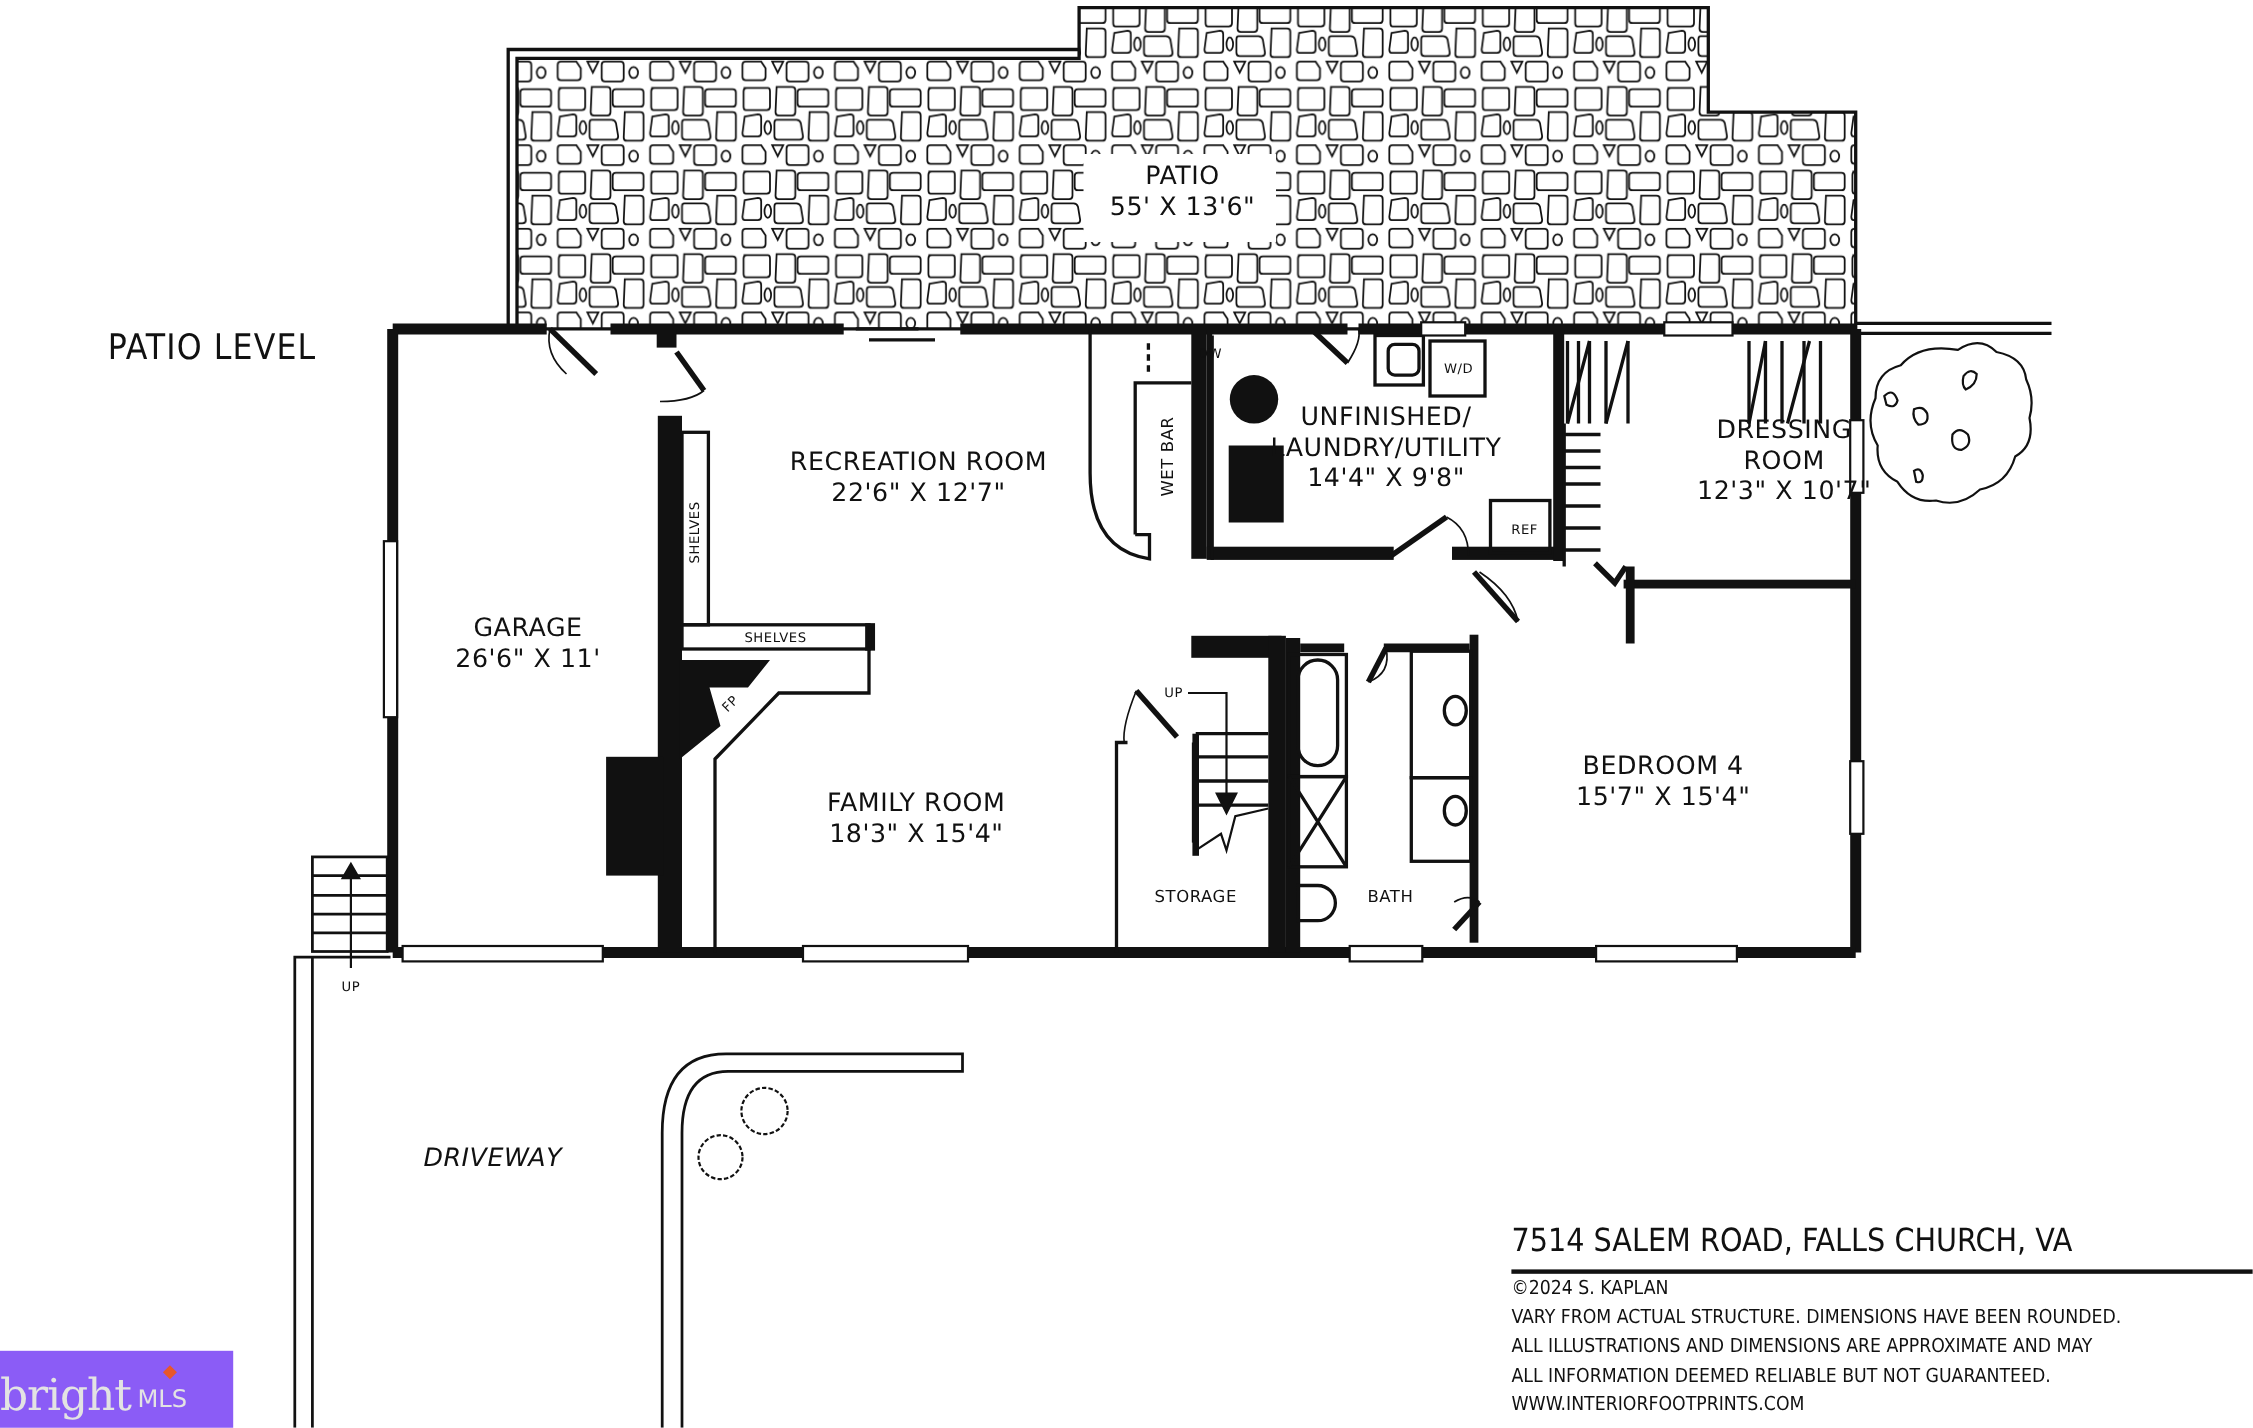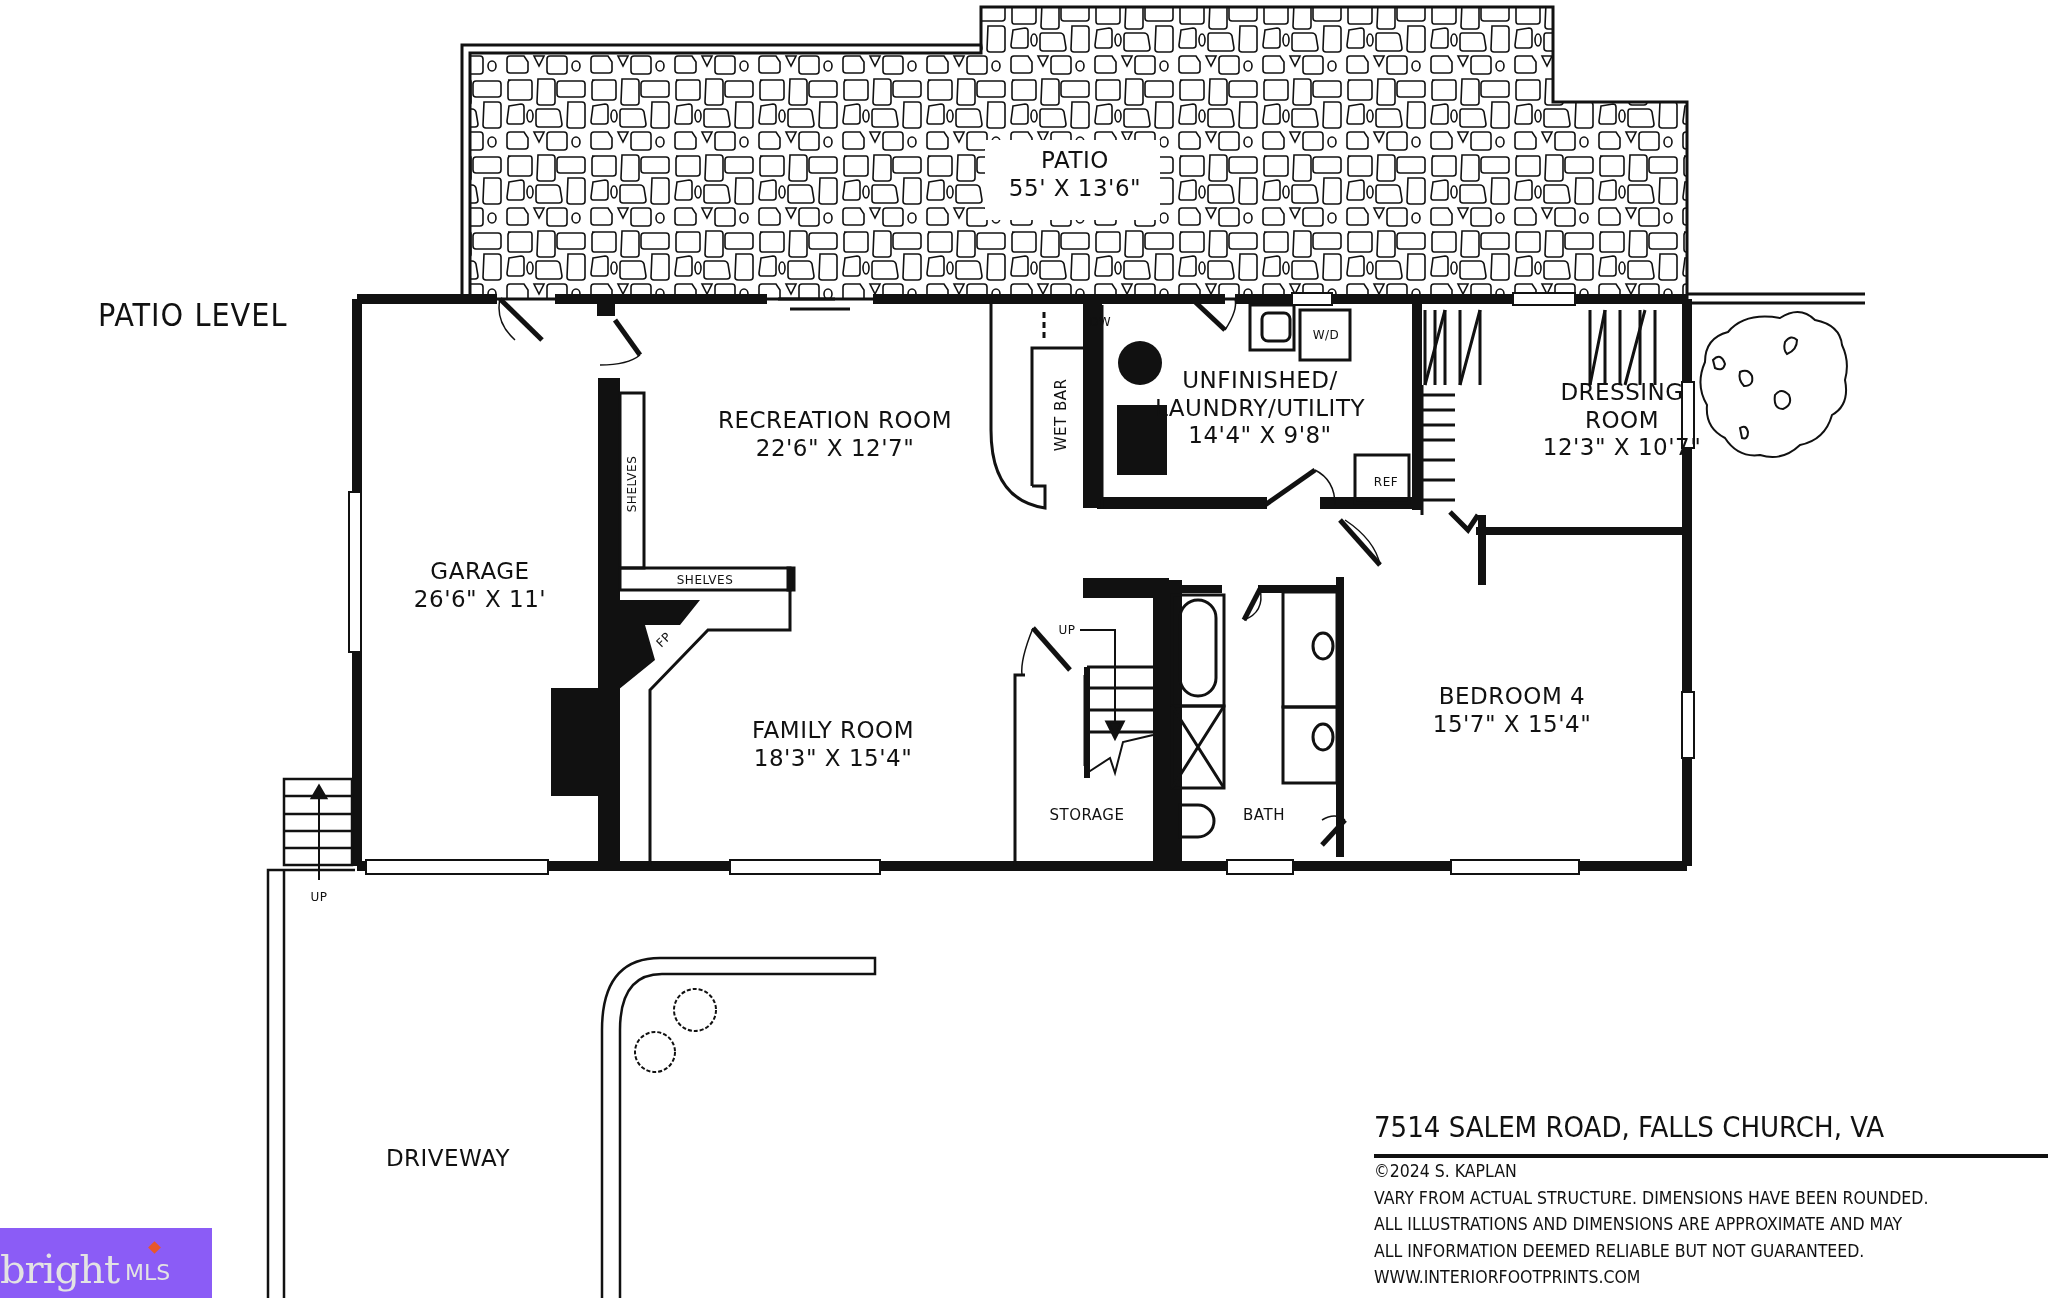--- a/index.html
+++ b/index.html
@@ -246,21 +246,21 @@
   <span class="dim">18'3" X 15'4"</span>
 </div>
 
 <div class="lbl" style="left:1512px; top:711px;">
   <span>BEDROOM 4</span>
   <span class="dim">15'7" X 15'4"</span>
 </div>
 
 <div class="lbl small" style="left:1087px; top:815px;">STORAGE</div>
 <div class="lbl small" style="left:1264px; top:815px;">BATH</div>
-<div class="lbl" style="left:448px; top:1159px;">DRIVEWAY</div>
+<div class="lbl" style="left:448px; top:1054px;font-style:italic;">DRIVEWAY</div>
 
 <div class="lbl small vert" style="left:1061px; top:415px;">WET BAR</div>
 <div class="lbl tiny" style="left:1100px; top:322px;">DW</div>
 <div class="lbl tiny" style="left:1326px; top:335px;">W/D</div>
 <div class="lbl tiny" style="left:1386px; top:482px;">REF</div>
 <div class="lbl tiny vert" style="left:632px; top:484px;">SHELVES</div>
 <div class="lbl tiny" style="left:705px; top:580px;">SHELVES</div>
 <div class="lbl tiny rot45" style="left:664px; top:640px;">FP</div>
 <div class="lbl tiny" style="left:1067px; top:630px;">UP</div>
 <div class="lbl tiny" style="left:319px; top:897px;">UP</div>

